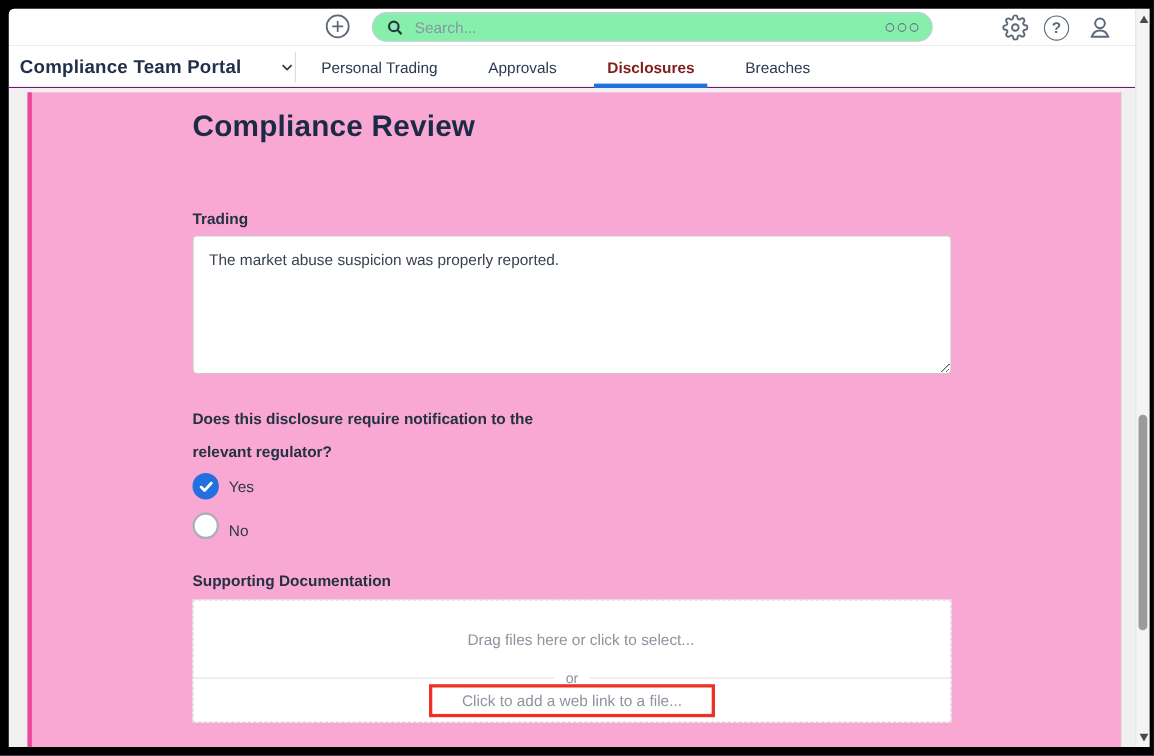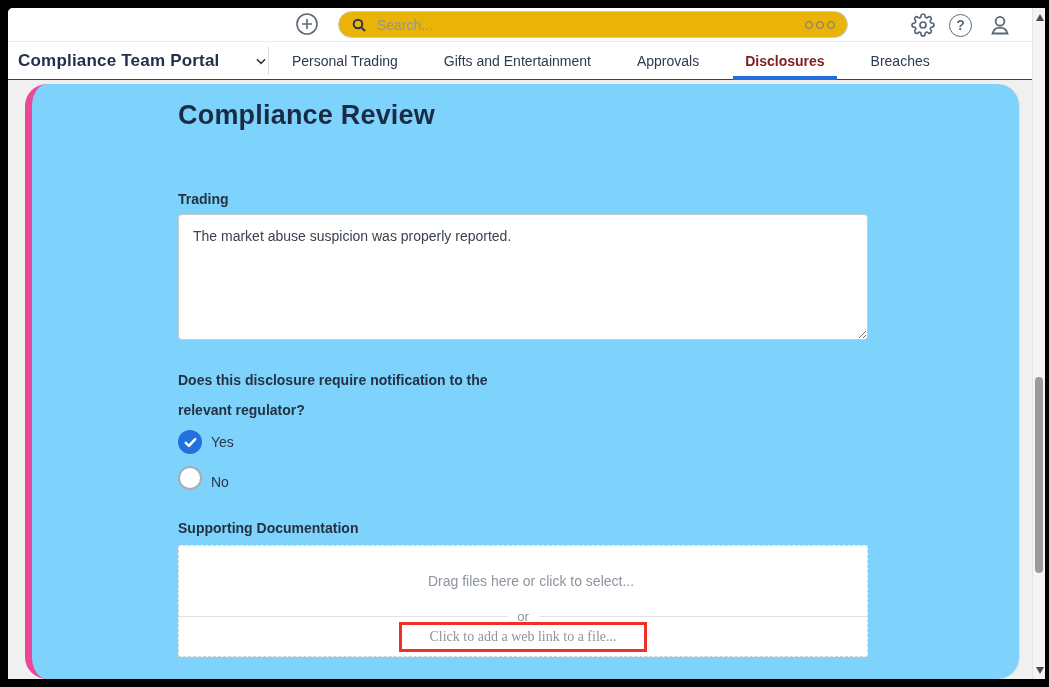--- a/index.html
+++ b/index.html
@@ -17,21 +17,21 @@
 
   
   .topbar {
     position:absolute; left:0; top:0; right:13px; height:34px;
     background:#fff; border-bottom:1px solid #ececec;
   }
   .icon-btn { position:absolute; color:#5c6878; cursor:pointer; background:none; border:none; padding:0; }
   .plus-btn { left:287px; top:4px; width:24px; height:24px; }
   .searchbar {
     position:absolute; left:330px; top:3px; width:510px; height:27px;
-    border:1.5px solid #c7cdd6; border-radius:14px; background:#eab308;
+    border:1.5px solid #c7cdd6; border-radius:14px; background:#86efac;
     display:flex; align-items:center; padding:0 12px;
   }
   .searchbar .mag { color:#2a3749; flex:0 0 auto; margin-right:8px; display:flex; }
   .searchbar input {
     border:none; outline:none; flex:1 1 auto; font-size:14px;
     font-family:inherit; color:#39424e; background:transparent;
   }
   .searchbar input::placeholder { color:#8b95a5; }
   .ellipsis { display:flex; gap:3px; align-items:center; cursor:pointer; }
   .ellipsis span { width:8px; height:8px; border:1.6px solid #6b7686; border-radius:50%; display:block; }
@@ -68,21 +68,21 @@
     background:#2270e0;
   }
 
   
   .content {
     position:absolute; left:0; top:72px; right:13px; bottom:0;
     background:#f0f0f1;
   }
   .card {
     position:absolute; left:17px; right:12px; top:4px; bottom:0;
-    background:#7dd3fc; border-left:7px solid #ec4899; border-right:1px solid #e3e3e3;border-radius:22px;
+    background:#f9a8d4; border-left:4px solid #ec4899; border-right:1px solid #e3e3e3;
   }
   .page-title {
     position:absolute; left:146px; top:16px;
     font-size:27px; font-weight:bold; color:#1c2b45; letter-spacing:0.2px;
   }
   .field-label { position:absolute; left:146px; font-size:14px; font-weight:bold; color:#253143; }
   .lbl-comments { top:107px; }
   .comments-box {
     position:absolute; left:146px; top:130px; width:690px; height:126px;
     border:1px solid #c9c9c9; border-radius:4px; background:#fff;
@@ -118,21 +118,21 @@
   .or-text {
     position:absolute; left:50%; top:70px; transform:translate(-50%,-50%);
     background:#fff; padding:0 10px; font-size:13px; color:#8d949e;
   }
   .drop-bottom {
     position:absolute; left:0; right:0; top:71px; bottom:0;
     display:flex; align-items:center; justify-content:center;
   }
   .weblink-btn {
     border:3px solid #ee3124; background:#fff; color:#8d949e;
-    font-size:14px; font-family:Liberation Serif, serif; padding:4px 27px; cursor:pointer;
+    font-size:14px; font-family:Liberation Sans, sans-serif; padding:4px 27px; cursor:pointer;
   }
 
   
   .scrollbar {
     position:absolute; right:0; top:0; bottom:0; width:13px;
     background:#f4f4f4; border-left:1px solid #e4e4e4;
   }
   .sb-arrow { position:absolute; left:1px; width:11px; height:14px; display:flex; align-items:center; justify-content:center; cursor:pointer; }
   .sb-up { top:2px; } .sb-down { bottom:2px; }
   .tri-up { width:0; height:0; border-left:4.5px solid transparent; border-right:4.5px solid transparent; border-bottom:7px solid #4a4a4a; }
@@ -201,21 +201,20 @@
       <span class="portal-label">Compliance Team Portal</span>
       <span class="portal-chevron">
         <svg width="14" height="14" viewBox="0 0 24 24" fill="none" stroke="currentColor" stroke-width="2.6">
           <polyline points="5,9 12,16 19,9"></polyline>
         </svg>
       </span>
     </div>
     <div class="nav-divider"></div>
     <div class="tabs">
       <div class="tab">Personal Trading</div>
-      <div class="tab">Gifts and Entertainment</div>
       <div class="tab">Approvals</div>
       <div class="tab active">Disclosures</div>
       <div class="tab">Breaches</div>
     </div>
   </div>
 
   <div class="content">
     <div class="card">
 
       <h1 class="page-title" style="margin:0;">Compliance Review</h1>

